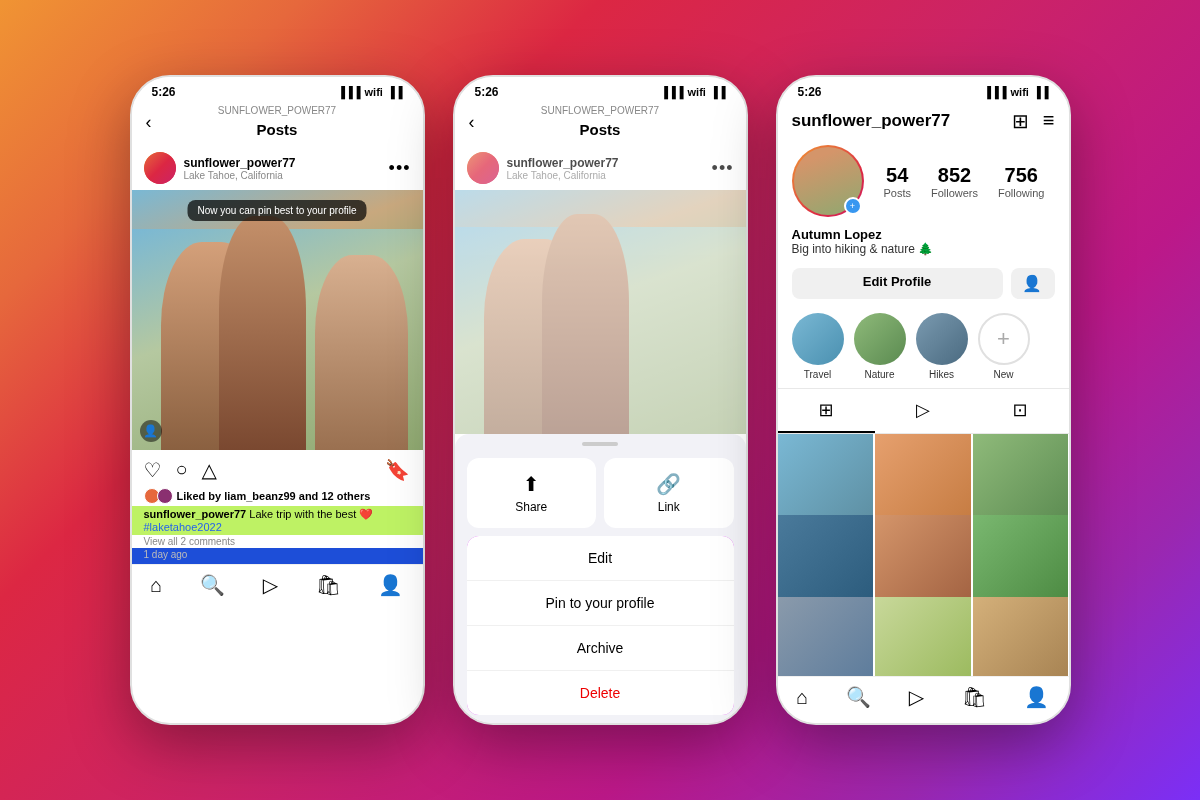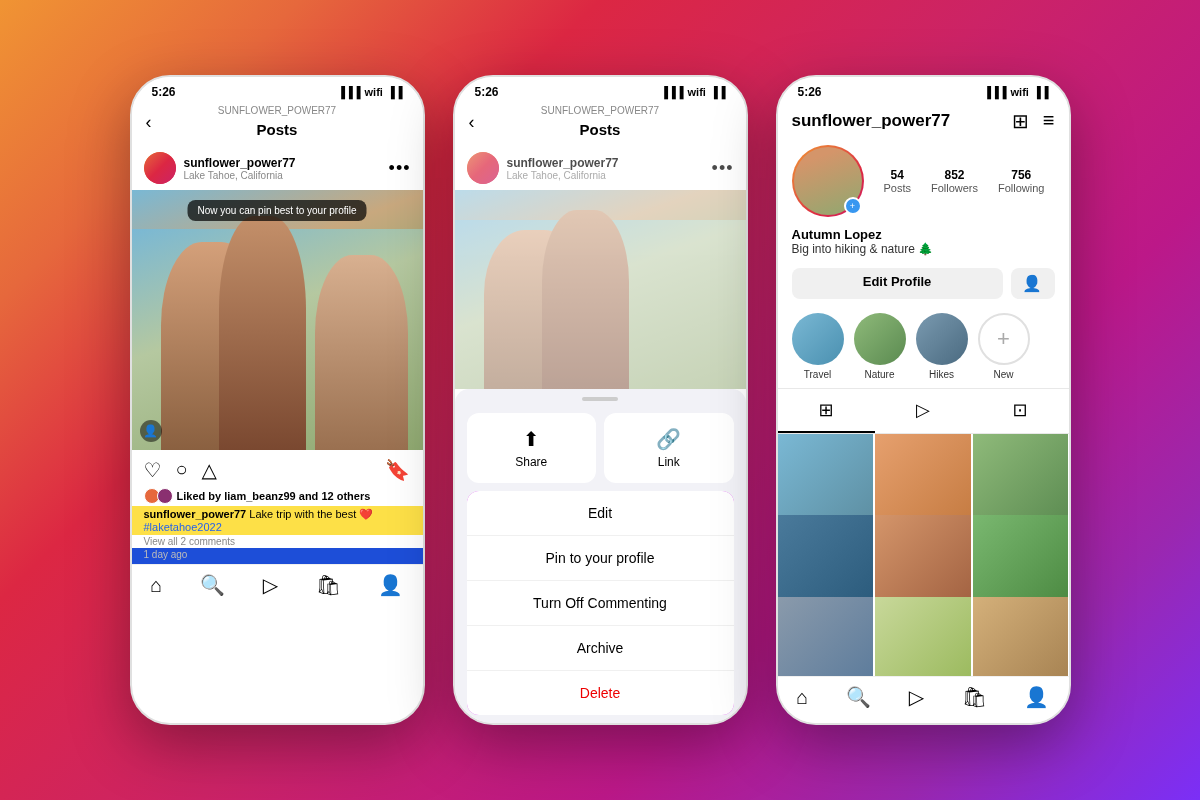--- a/index.html
+++ b/index.html
@@ -139,21 +139,21 @@
       margin-left: -3px;
       background: #cc2366;
       display: inline-block;
     }
     .likes-avatar-mini:first-child { margin-left: 0; background: #e6683c; }
 
     
     .caption {
       padding: 2px 12px 2px;
       font-size: 11px;
-      background: #fde047; flex-shrink: 0;
+      background: #bef264; flex-shrink: 0;
     }
     .caption .uname { font-weight: 700; }
     .caption .hashtag { color: #2563eb; }
     .view-comments { padding: 1px 12px; font-size: 10px; color: #888; background: #fff; flex-shrink: 0; }
     .add-comment { display: flex; align-items: center; gap: 8px; padding: 4px 12px; background: #fff; flex-shrink: 0; font-size: 11px; color: #bbb; }
     .time-ago { padding: 1px 12px 4px; font-size: 10px; color: #bbb; background: #1d4ed8; flex-shrink: 0; }
 
     
     .bottom-nav {
       display: flex; align-items: center; justify-content: space-around;
@@ -236,21 +236,21 @@
       position: absolute; bottom: 2px; right: 2px;
       width: 18px; height: 18px; background: #3897f0;
       border-radius: 50%; border: 2px solid #fff;
       display: flex; align-items: center; justify-content: center;
       font-size: 9px; color: #fff;
     }
     .stats-numbers {
       display: flex; flex: 1; justify-content: space-around;
     }
     .stat-col { text-align: center; }
-    .stat-num { font-size: 12px; font-weight: 700; }
+    .stat-num { font-size: 20px; font-weight: 700; }
     .stat-lbl { font-size: 11px; color: #555; }
 
     .profile-bio {
       padding: 2px 14px 6px;
       background: #fff; flex-shrink: 0;
     }
     .bio-name { font-size: 13px; font-weight: 700; }
     .bio-text { font-size: 12px; color: #333; }
 
     .edit-profile-row {
@@ -450,21 +450,20 @@
         <span>Share</span>
       </div>
       <div class="sheet-top-btn">
         <span class="btn-icon">🔗</span>
         <span>Link</span>
       </div>
     </div>
     <div class="sheet-menu">
       <div class="sheet-menu-item">Edit</div>
       <div class="sheet-menu-item">Pin to your profile</div>
-      <div class="sheet-menu-item">Turn Off Commenting</div>
       <div class="sheet-menu-item">Archive</div>
       <div class="sheet-menu-item delete">Delete</div>
     </div>
   </div>
 </div>
 
 <div class="phone">
 
   <div class="status-bar">
     <span class="time">5:26</span>

